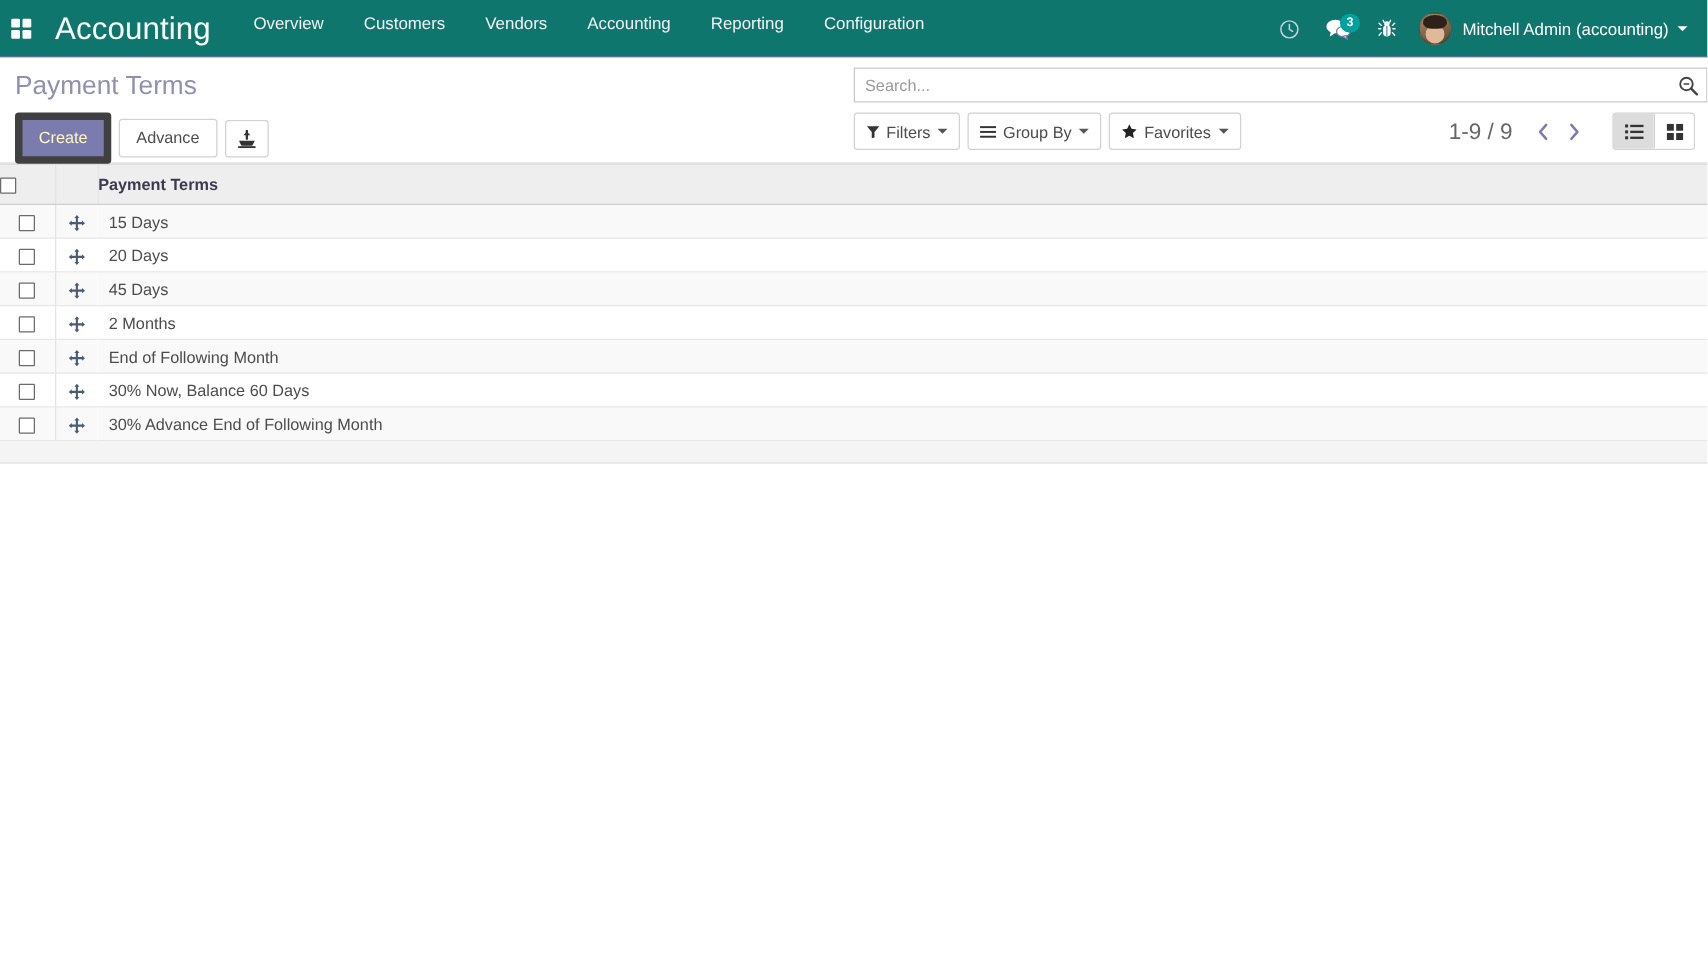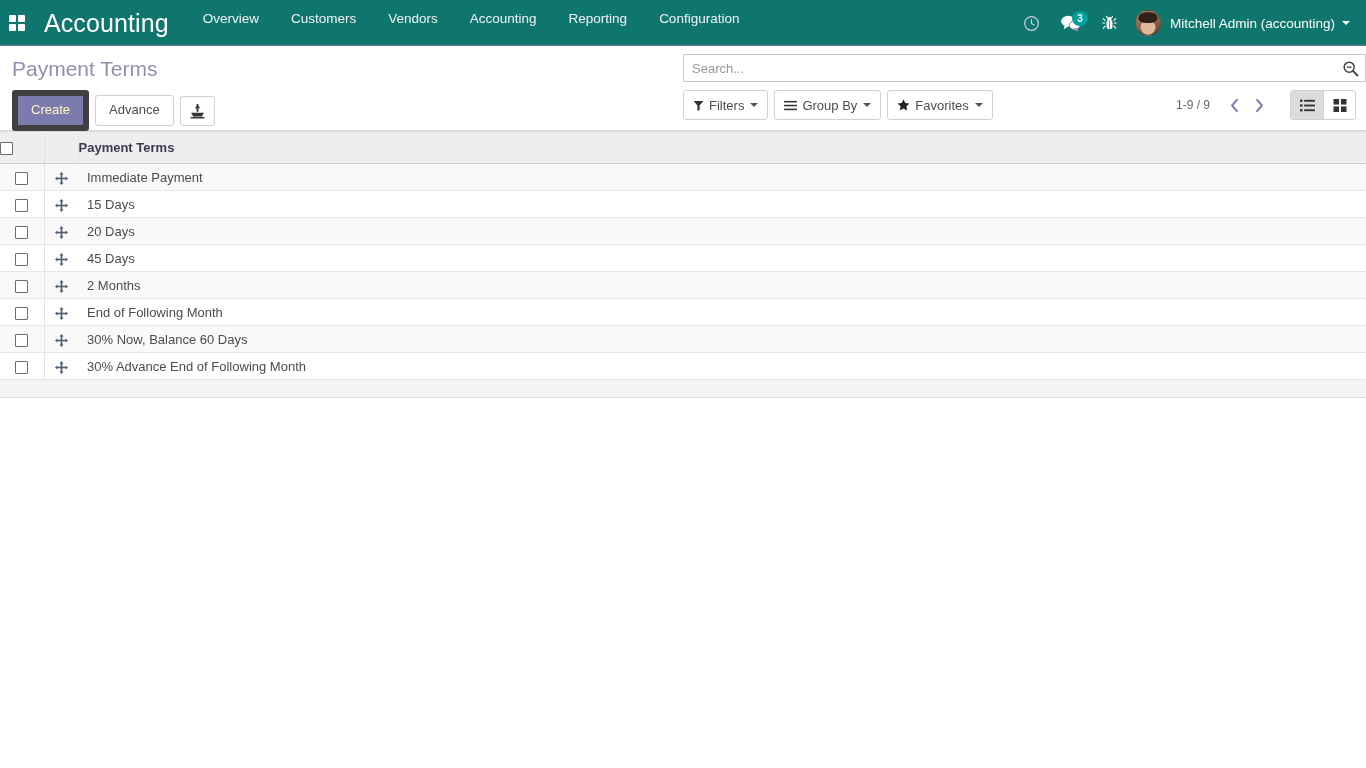--- a/index.html
+++ b/index.html
@@ -214,21 +214,21 @@
     border-right: 4px solid transparent;
     border-top: 4px solid #555;
   }
 
   .pager-group {
     margin-left: auto;
     display: flex;
     align-items: center;
   }
   .pager-count {
-    font-size: 12px;
+    font-size: 18px;
     color: #666666;
     margin-right: 12px;
     white-space: nowrap;
   }
   .pager-btn {
     padding: 0 6px;
     cursor: pointer;
     display: flex; align-items: center; justify-content: center;
     height: 26px;
   }
@@ -492,31 +492,20 @@
     <tbody>
       <tr>
         <td class="col-check"><span class="cbox"></span></td>
         <td class="col-handle">
           <span class="handle">
             <svg width="13" height="13" viewBox="0 0 14 14">
                 <path d="M7 0 L9.2 2.6 H7.9 V6.1 H11.4 V4.8 L14 7 L11.4 9.2 V7.9 H7.9 V11.4 H9.2 L7 14 L4.8 11.4 H6.1 V7.9 H2.6 V9.2 L0 7 L2.6 4.8 V6.1 H6.1 V2.6 H4.8 Z" fill="#4c5a72"></path>
               </svg>
           </span>
         </td>
-        <td class="col-name">Immediate Payment</td>
-      </tr>
-      <tr>
-        <td class="col-check"><span class="cbox"></span></td>
-        <td class="col-handle">
-          <span class="handle">
-            <svg width="13" height="13" viewBox="0 0 14 14">
-                <path d="M7 0 L9.2 2.6 H7.9 V6.1 H11.4 V4.8 L14 7 L11.4 9.2 V7.9 H7.9 V11.4 H9.2 L7 14 L4.8 11.4 H6.1 V7.9 H2.6 V9.2 L0 7 L2.6 4.8 V6.1 H6.1 V2.6 H4.8 Z" fill="#4c5a72"></path>
-              </svg>
-          </span>
-        </td>
         <td class="col-name">15 Days</td>
       </tr>
       <tr>
         <td class="col-check"><span class="cbox"></span></td>
         <td class="col-handle">
           <span class="handle">
             <svg width="13" height="13" viewBox="0 0 14 14">
                 <path d="M7 0 L9.2 2.6 H7.9 V6.1 H11.4 V4.8 L14 7 L11.4 9.2 V7.9 H7.9 V11.4 H9.2 L7 14 L4.8 11.4 H6.1 V7.9 H2.6 V9.2 L0 7 L2.6 4.8 V6.1 H6.1 V2.6 H4.8 Z" fill="#4c5a72"></path>
               </svg>
           </span>

